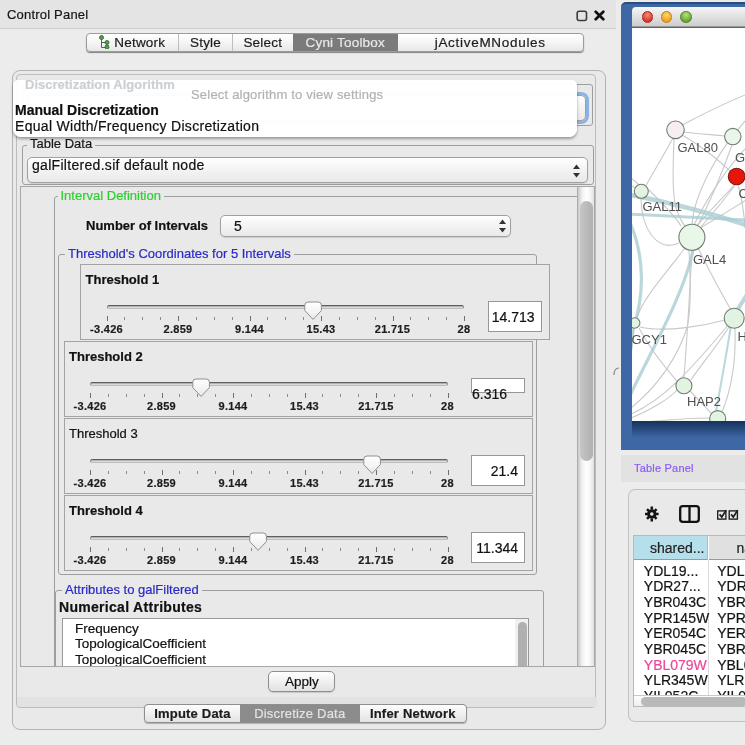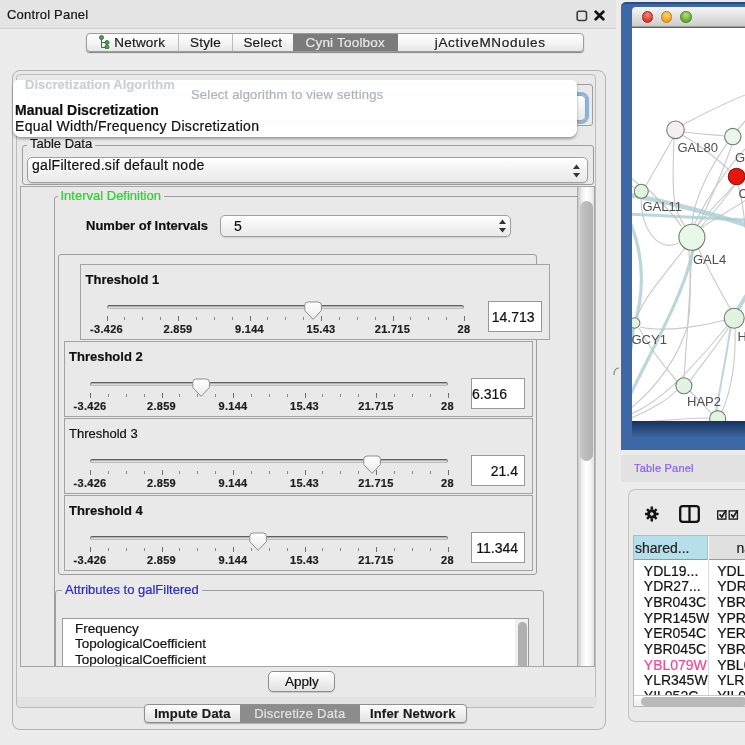--- a/index.html
+++ b/index.html
@@ -65,20 +65,21 @@
   <div class="abs gtitle" style="left:36.5px;top:0px;color:#2ed02e">Interval Definition</div>
   <div class="abs" style="left:65px;top:29px;font-size:13px;font-weight:bold;color:#111">Number of Intervals</div>
   <div class="abs combo" style="left:198.6px;top:26px;width:291.4px;height:22px"></div>
   <div class="abs" style="left:213px;top:28.5px;font-size:14px;color:#111">5</div>
   <div class="abs" style="left:477px;top:30px"><svg width="9" height="14" viewBox="0 0 9 14">
           <path d="M4.5 0.5 L8 5 H1 Z" fill="#333"></path>
           <path d="M4.5 13.5 L8 9 H1 Z" fill="#333"></path>
         </svg></div>
 
   <div class="abs grp" style="left:37px;top:65px;width:479px;height:321px"></div>
+  <div class="abs gtitle" style="left:44px;top:57.5px;color:#2a2ac8">Threshold's Coordinates for 5 Intervals</div>
   <div class="abs" style="left:-21px;top:-189px">
         <div style="position:absolute;left:80px;top:263.5px;width:469.5px;height:76px;border:1px solid #a3a3a3;background:#e9e9e9">
 <div style="position:absolute;left:4.5px;top:7px;font-size:13px;font-weight:bold;color:#111">Threshold 1</div>
 <div style="position:absolute;left:25.5px;top:40px;width:357.5px;height:4.5px;border-top:1px solid #5f5f5f;border-left:1px solid #8a8a8a;border-right:1px solid #8a8a8a;border-bottom:1px solid #bdbdbd;border-radius:2.5px;background:linear-gradient(#9d9d9d,#f0f0f0)"></div>
 <div style="position:absolute;left:25.50px;top:51.5px;width:1px;height:5px;background:#6e6e6e"></div>
           <div style="position:absolute;left:43.38px;top:52px;width:1px;height:3.5px;background:#8a8a8a"></div>
           <div style="position:absolute;left:61.25px;top:52px;width:1px;height:3.5px;background:#8a8a8a"></div>
           <div style="position:absolute;left:79.12px;top:52px;width:1px;height:3.5px;background:#8a8a8a"></div>
           <div style="position:absolute;left:97.00px;top:51.5px;width:1px;height:5px;background:#6e6e6e"></div>
           <div style="position:absolute;left:114.88px;top:52px;width:1px;height:3.5px;background:#8a8a8a"></div>
@@ -134,21 +135,21 @@
           <div style="position:absolute;left:383.00px;top:51.5px;width:1px;height:5px;background:#6e6e6e"></div>
           <div style="position:absolute;left:-4.50px;top:58px;width:60px;text-align:center;font-size:11px;font-weight:bold;letter-spacing:0.3px;color:#1d1d1d">-3.426</div>
           <div style="position:absolute;left:67.00px;top:58px;width:60px;text-align:center;font-size:11px;font-weight:bold;letter-spacing:0.3px;color:#1d1d1d">2.859</div>
           <div style="position:absolute;left:138.50px;top:58px;width:60px;text-align:center;font-size:11px;font-weight:bold;letter-spacing:0.3px;color:#1d1d1d">9.144</div>
           <div style="position:absolute;left:210.00px;top:58px;width:60px;text-align:center;font-size:11px;font-weight:bold;letter-spacing:0.3px;color:#1d1d1d">15.43</div>
           <div style="position:absolute;left:281.50px;top:58px;width:60px;text-align:center;font-size:11px;font-weight:bold;letter-spacing:0.3px;color:#1d1d1d">21.715</div>
           <div style="position:absolute;left:353.00px;top:58px;width:60px;text-align:center;font-size:11px;font-weight:bold;letter-spacing:0.3px;color:#1d1d1d">28</div>
 <svg style="position:absolute;left:127.3px;top:36.0px" width="19" height="20" viewBox="0 0 19 20">
 <path d="M4 1 H14.2 A3.2 3.2 0 0 1 17.4 4.2 V9.6 L9.1 18.4 L0.8 9.6 V4.2 A3.2 3.2 0 0 1 4 1 Z" fill="url(#thg)" stroke="#8f8f8f" stroke-width="1"></path>
 </svg>
-<div style="position:absolute;left:406.5px;top:36px;width:54px;height:31px;background:#fff;border:1px solid #979797;font-size:14px;color:#111;text-align:right;line-height:31px;padding-right:22px">6.316</div>
+<div style="position:absolute;left:406.5px;top:36px;width:54px;height:15px;background:#fff;border:1px solid #979797;font-size:14px;color:#111;text-align:right;line-height:31px;padding-right:22px">6.316</div>
 </div>
         <div style="position:absolute;left:63.5px;top:417.5px;width:469.5px;height:76px;border:1px solid #a3a3a3;background:#e9e9e9">
 <div style="position:absolute;left:4.5px;top:7px;font-size:13px;font-weight:normal;color:#111">Threshold 3</div>
 <div style="position:absolute;left:25.5px;top:40px;width:357.5px;height:4.5px;border-top:1px solid #5f5f5f;border-left:1px solid #8a8a8a;border-right:1px solid #8a8a8a;border-bottom:1px solid #bdbdbd;border-radius:2.5px;background:linear-gradient(#9d9d9d,#f0f0f0)"></div>
 <div style="position:absolute;left:25.50px;top:51.5px;width:1px;height:5px;background:#6e6e6e"></div>
           <div style="position:absolute;left:43.38px;top:52px;width:1px;height:3.5px;background:#8a8a8a"></div>
           <div style="position:absolute;left:61.25px;top:52px;width:1px;height:3.5px;background:#8a8a8a"></div>
           <div style="position:absolute;left:79.12px;top:52px;width:1px;height:3.5px;background:#8a8a8a"></div>
           <div style="position:absolute;left:97.00px;top:51.5px;width:1px;height:5px;background:#6e6e6e"></div>
           <div style="position:absolute;left:114.88px;top:52px;width:1px;height:3.5px;background:#8a8a8a"></div>
@@ -210,20 +211,21 @@
           <div style="position:absolute;left:353.00px;top:58px;width:60px;text-align:center;font-size:11px;font-weight:bold;letter-spacing:0.3px;color:#1d1d1d">28</div>
 <svg style="position:absolute;left:184.5px;top:36.0px" width="19" height="20" viewBox="0 0 19 20">
 <path d="M4 1 H14.2 A3.2 3.2 0 0 1 17.4 4.2 V9.6 L9.1 18.4 L0.8 9.6 V4.2 A3.2 3.2 0 0 1 4 1 Z" fill="url(#thg)" stroke="#8f8f8f" stroke-width="1"></path>
 </svg>
 <div style="position:absolute;left:406.5px;top:36px;width:54px;height:31px;background:#fff;border:1px solid #979797;font-size:14px;color:#111;text-align:right;line-height:31px;padding-right:6px">11.344</div>
 </div>
       </div>
 
   <div class="abs grp" style="left:34px;top:401px;width:489px;height:120px"></div>
   <div class="abs gtitle" style="left:41px;top:393.5px;color:#2a2ac8">Attributes to galFiltered</div>
+  <div class="abs" style="left:38px;top:410px;font-size:14px;font-weight:bold;letter-spacing:0.3px;color:#111">Numerical Attributes</div>
   <div class="abs" style="left:41px;top:429px;width:467px;height:62px;background:#fff;border:1px solid #999"></div>
   <div class="abs" style="left:54px;top:431.5px;font-size:13.5px;color:#111">Frequency</div>
   <div class="abs" style="left:54px;top:447px;font-size:13.5px;color:#111">TopologicalCoefficient</div>
   <div class="abs" style="left:54px;top:462.5px;font-size:13.5px;color:#111">TopologicalCoefficient</div>
   <div class="abs" style="left:493.5px;top:430px;width:13.5px;height:60px;background:#f0f0f0"></div>
   <div class="abs" style="left:496.5px;top:433px;width:9.5px;height:58px;background:#b0b0b0;border-radius:5px"></div>
 </div>
 
 <div style="position:absolute;left:555.5px;top:0;width:18.5px;height:481.5px;background:linear-gradient(90deg,#c9c9c9 0,#f2f2f2 25%,#ffffff 50%,#f5f5f5 72%,#dcdcdc);border-left:1px solid #ababab"></div>
 <div style="position:absolute;left:559px;top:14.5px;width:13px;height:260px;background:linear-gradient(90deg,#c6c6c6,#b0b0b0);border-radius:6.5px"></div>
@@ -333,21 +335,21 @@
 <svg class="abs" style="left:717px;top:508.5px" width="22" height="11" viewBox="0 0 22 11">
     <g fill="none" stroke="#1c1c1c" stroke-width="1.35">
       <rect x="0.7" y="1.9" width="8.2" height="8.2"></rect>
       <path d="M2.6 5.4 l2.2 2.6 L9.2 1.1" stroke-width="1.7"></path>
       <rect x="12.2" y="1.9" width="8.2" height="8.2"></rect>
       <path d="M14.1 5.4 l2.2 2.6 L20.7 1.1" stroke-width="1.7"></path>
     </g>
   </svg>
 
 <div class="abs" style="left:632.5px;top:535px;width:112.5px;height:172px;background:#fff;border:1px solid #b9b9b9;border-right:none;overflow:hidden">
-<div style="position:absolute;left:0;top:0;width:74px;height:24px;background:#b5dfeb;border-right:1px solid #9cc4cf;border-bottom:1px solid #9a9a9a;font-size:14px;color:#222;text-align:right;line-height:24px;padding-right:17px">shared...</div>
+<div style="position:absolute;left:0;top:0;width:74px;height:24px;background:#b5dfeb;border-right:1px solid #9cc4cf;border-bottom:1px solid #9a9a9a;font-size:14px;color:#222;text-align:right;line-height:24px;padding-right:2px">shared...</div>
 <div style="position:absolute;left:75px;top:0;width:38px;height:24px;background:#e0e0e0;border-bottom:1px solid #9a9a9a;font-size:14px;color:#222;line-height:24px;padding-left:28px">na</div>
 <div style="position:absolute;left:74.5px;top:24px;width:1px;height:148px;background:#dcdcdc"></div>
 <div style="position:absolute;left:10.3px;top:26.5px;font-size:14px;color:#141414">YDL19...</div>
     <div style="position:absolute;left:83.7px;top:26.5px;font-size:14px;color:#141414">YDL1</div>
     <div style="position:absolute;left:10.3px;top:42.2px;font-size:14px;color:#141414">YDR27...</div>
     <div style="position:absolute;left:83.7px;top:42.2px;font-size:14px;color:#141414">YDR2</div>
     <div style="position:absolute;left:10.3px;top:57.9px;font-size:14px;color:#141414">YBR043C</div>
     <div style="position:absolute;left:83.7px;top:57.9px;font-size:14px;color:#141414">YBR0</div>
     <div style="position:absolute;left:10.3px;top:73.6px;font-size:14px;color:#141414">YPR145W</div>
     <div style="position:absolute;left:83.7px;top:73.6px;font-size:14px;color:#141414">YPR1</div>

